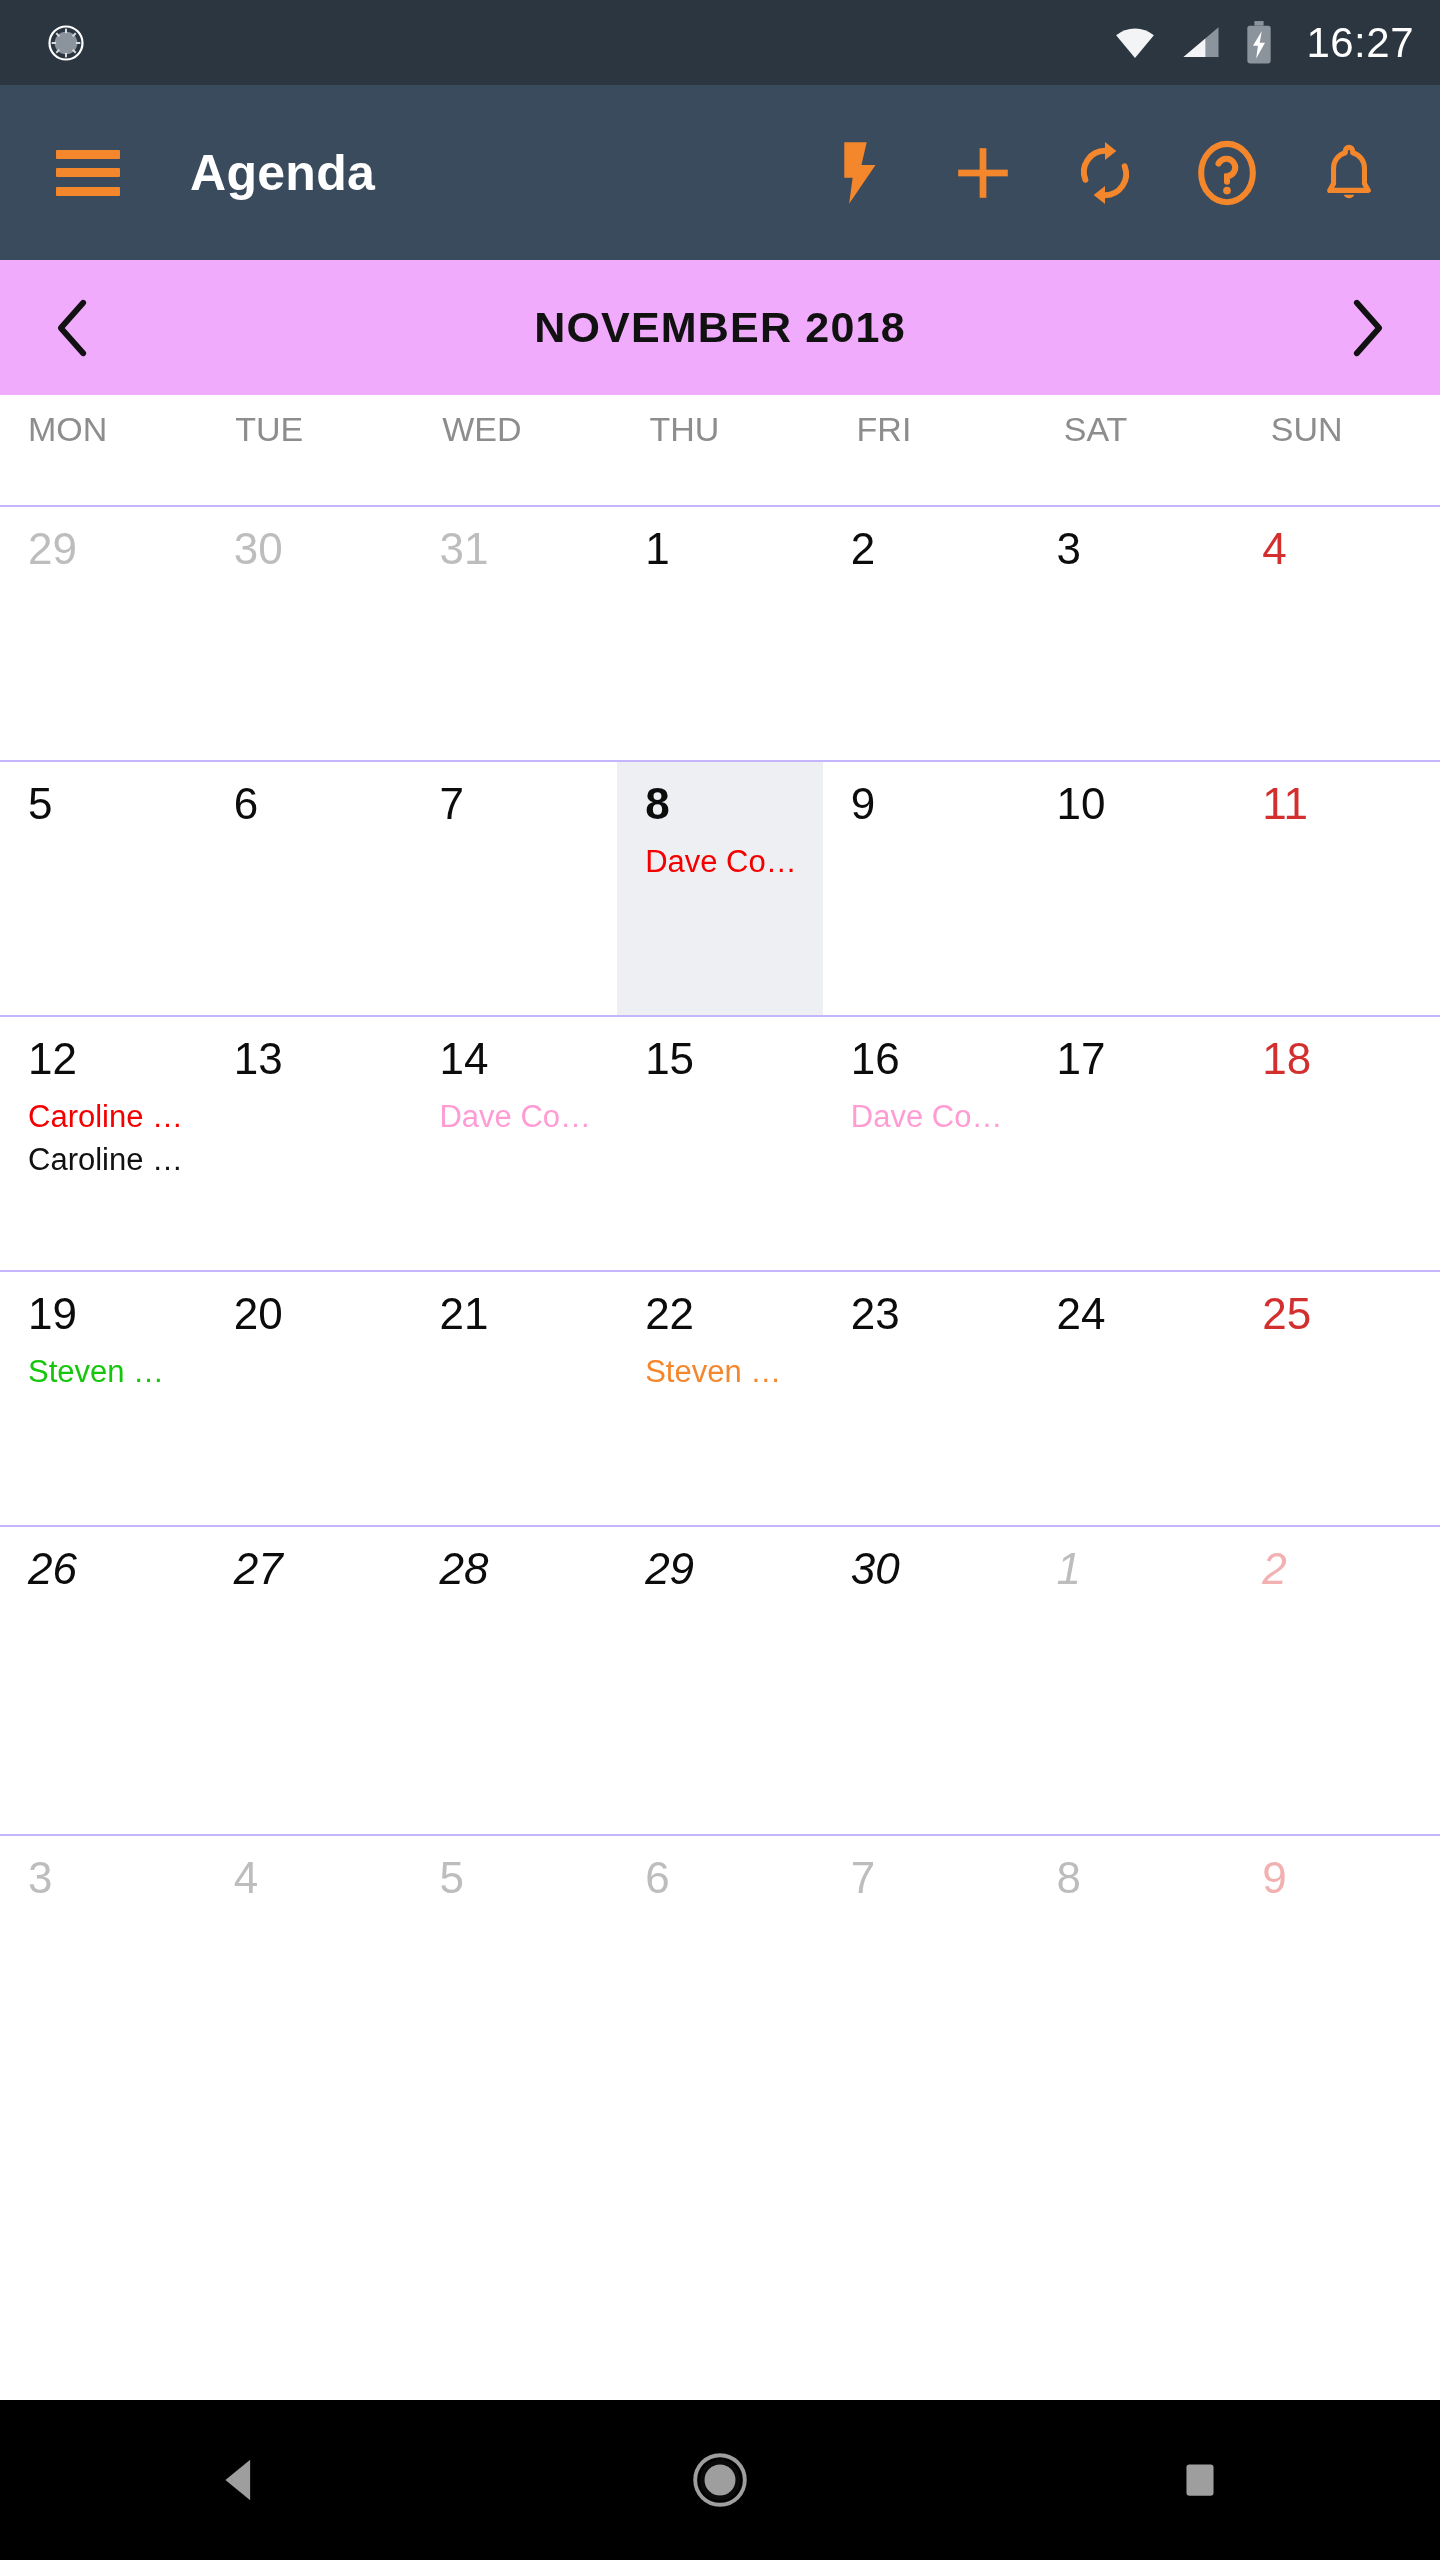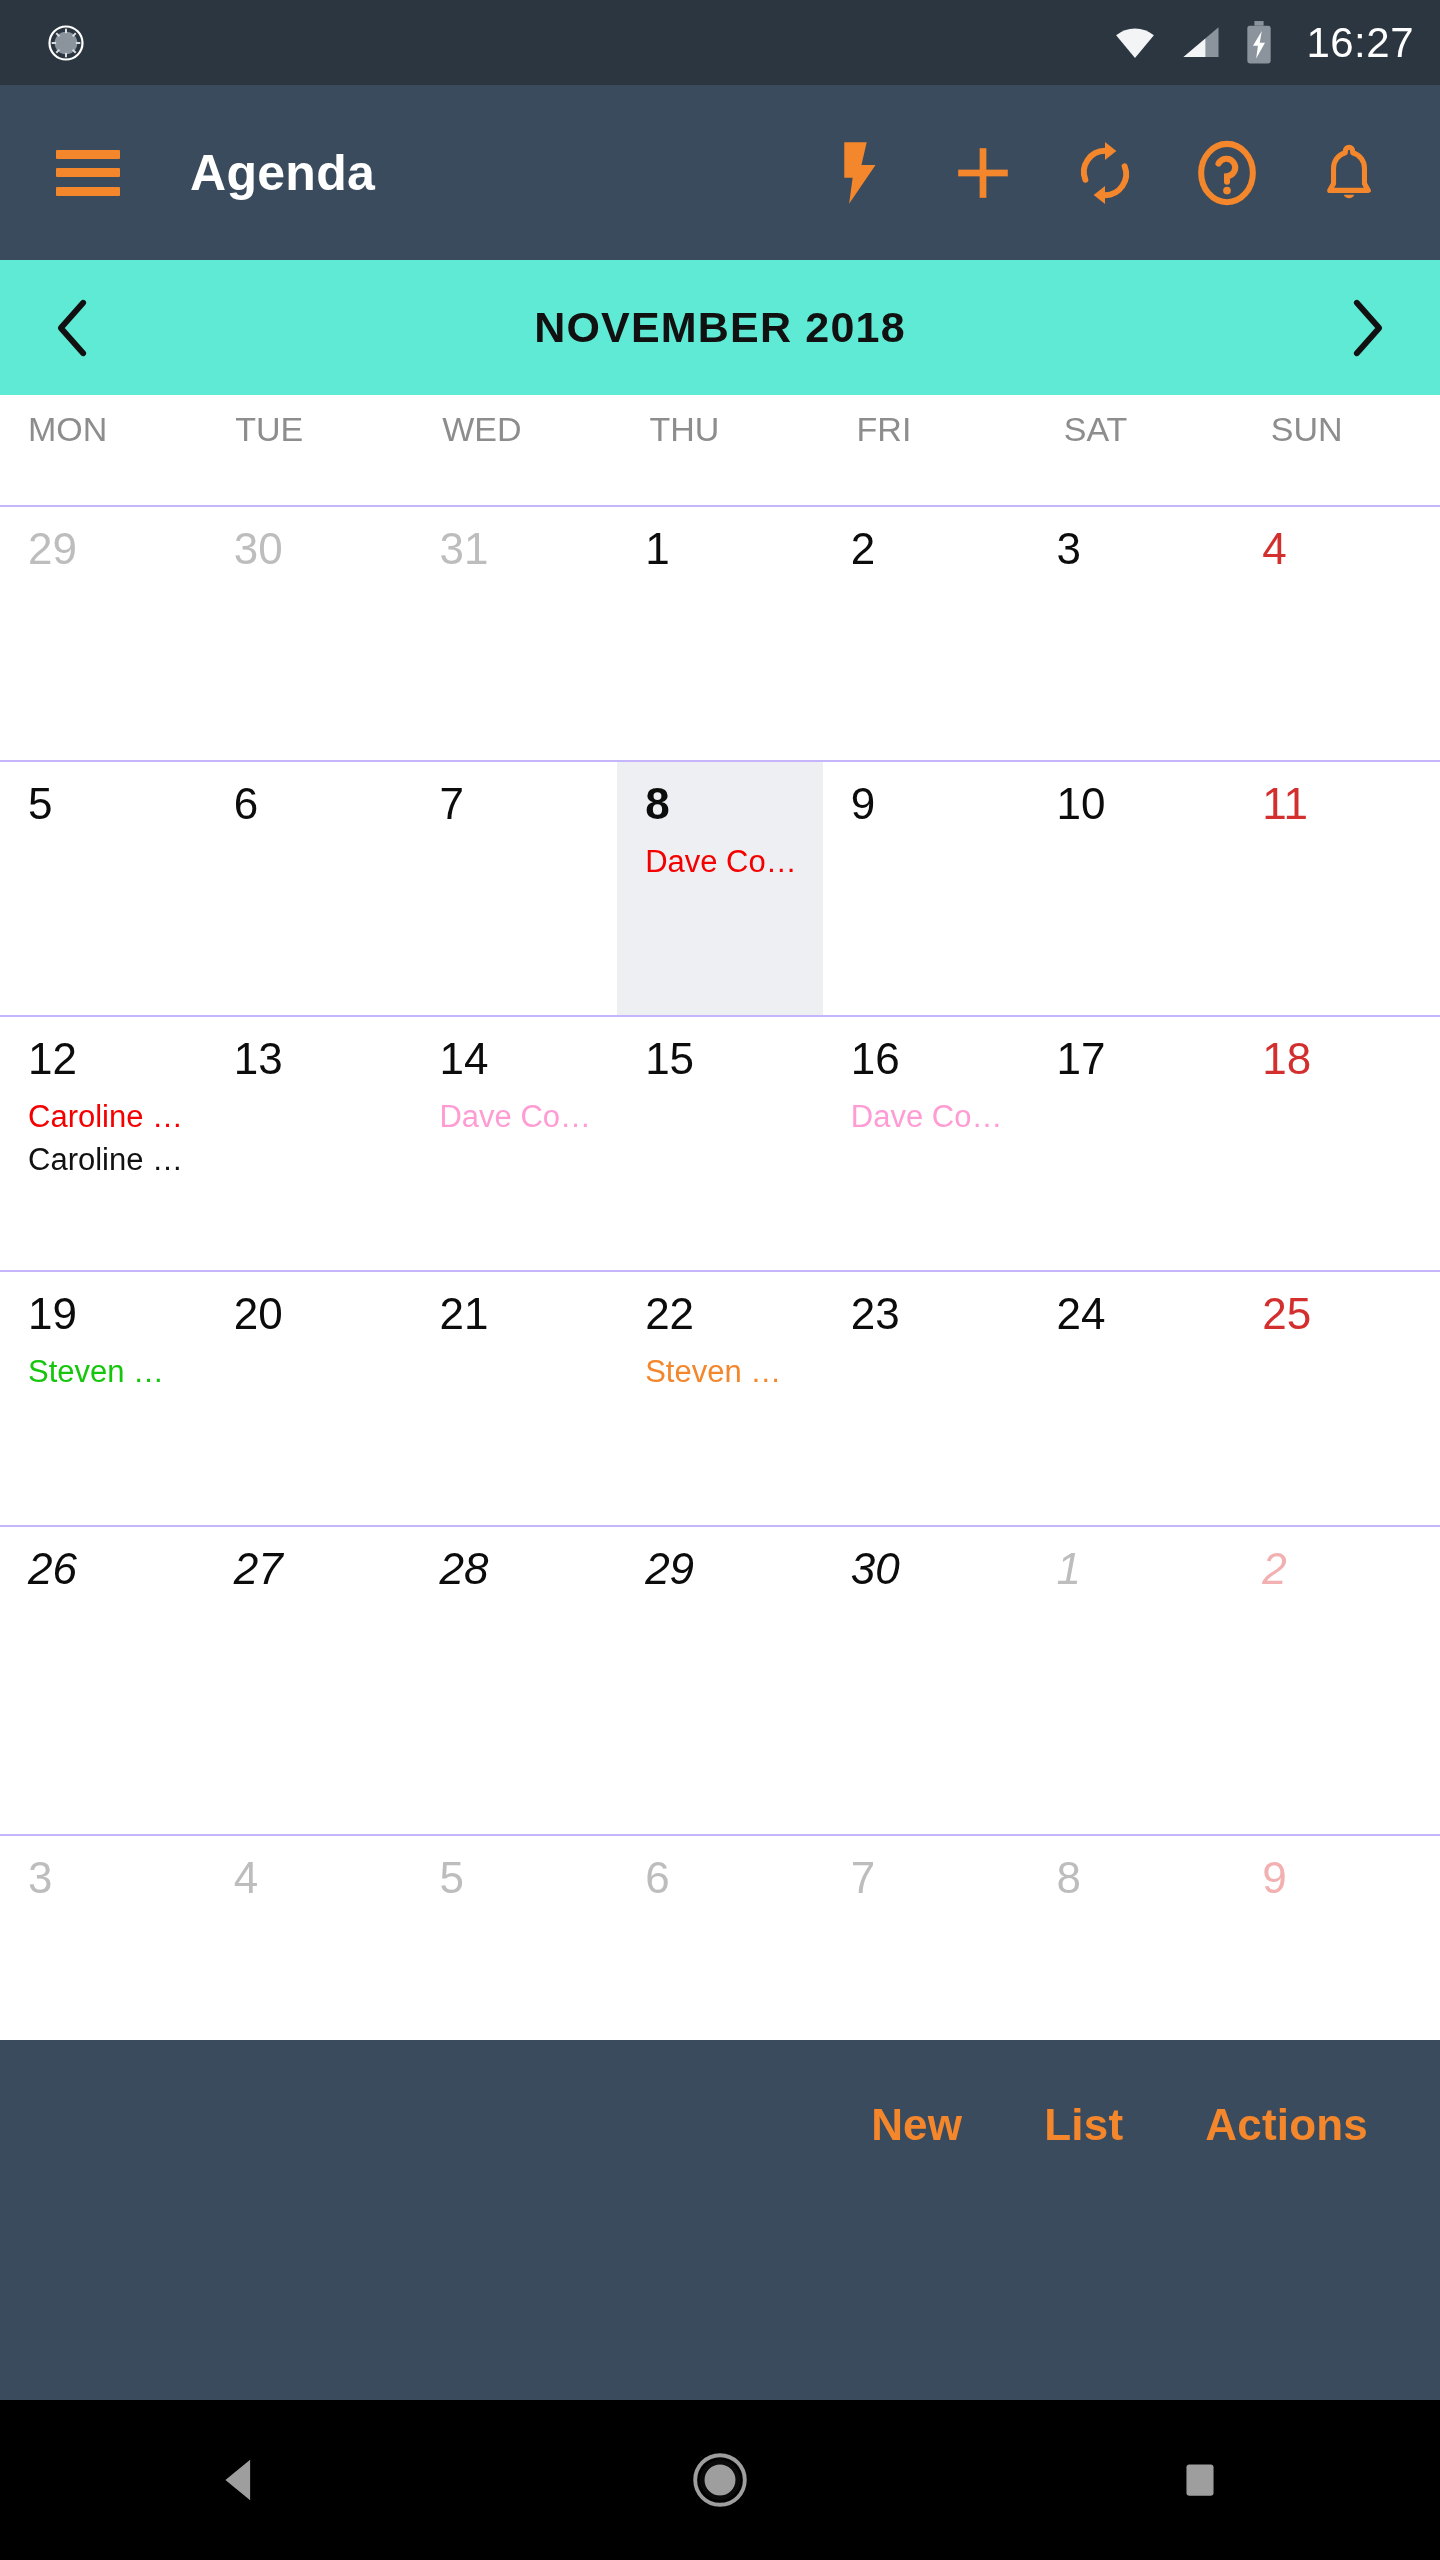--- a/index.html
+++ b/index.html
@@ -47,21 +47,21 @@
   }
   .tb-icon {
     width:74px; height:74px; display:flex; align-items:center; justify-content:center;
     cursor:pointer;
   }
 
   
   .monthnav {
     position:absolute; top:260px; left:0; width:1440px; height:135px;
     display:flex; align-items:center; justify-content:space-between;
-    padding:0 46px; background:#5eead4;
+    padding:0 46px; background:#f0abfc;
   }
   .chev { width:52px; height:72px; display:flex; align-items:center; justify-content:center; cursor:pointer; }
   .month-title {
     flex:1; text-align:center; color:#111111;
     font-size:43px; font-weight:700; letter-spacing:1.2px;
   }
 
   
   .weekdays {
     position:absolute; top:410px; left:0; width:1440px; height:95px;
@@ -389,27 +389,20 @@
         </div>
         <div class="cell out">
           <span class="daynum">8</span>
         </div>
         <div class="cell out sun">
           <span class="daynum">9</span>
         </div>
       </div>
     </div>
 
-  <div class="bottompanel">
-    <div class="actionrow" id="action-row">
-        <div class="act-btn">New</div>
-        <div class="act-btn">List</div>
-        <div class="act-btn">Actions</div>
-      </div>
-  </div>
 
   <div class="navbar">
     <div class="nav-btn">
       <svg width="54" height="58" viewBox="0 0 24 24">
         <path d="M16.5 3 L16.5 21 L5.5 12 Z" fill="#9e9e9e"></path>
       </svg>
     </div>
     <div class="nav-btn">
       <svg width="62" height="62" viewBox="0 0 24 24">
         <circle cx="12" cy="12" r="9.6" fill="none" stroke="#9e9e9e" stroke-width="1.5"></circle>

